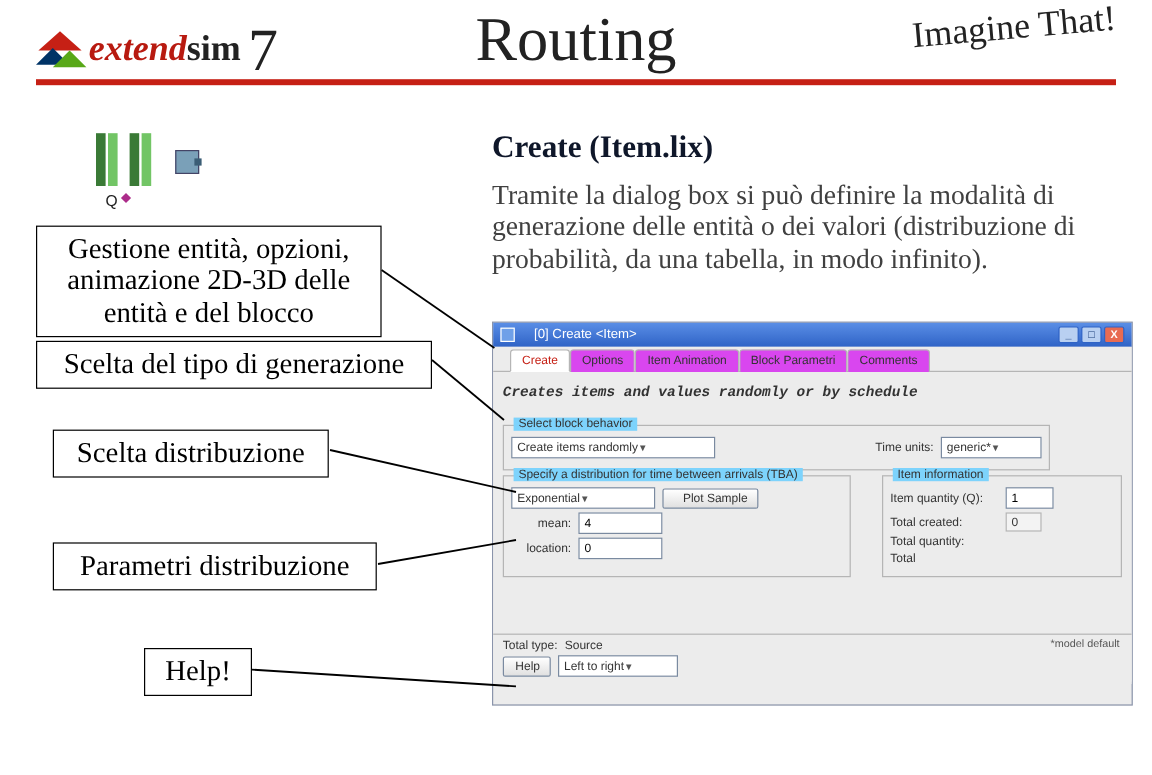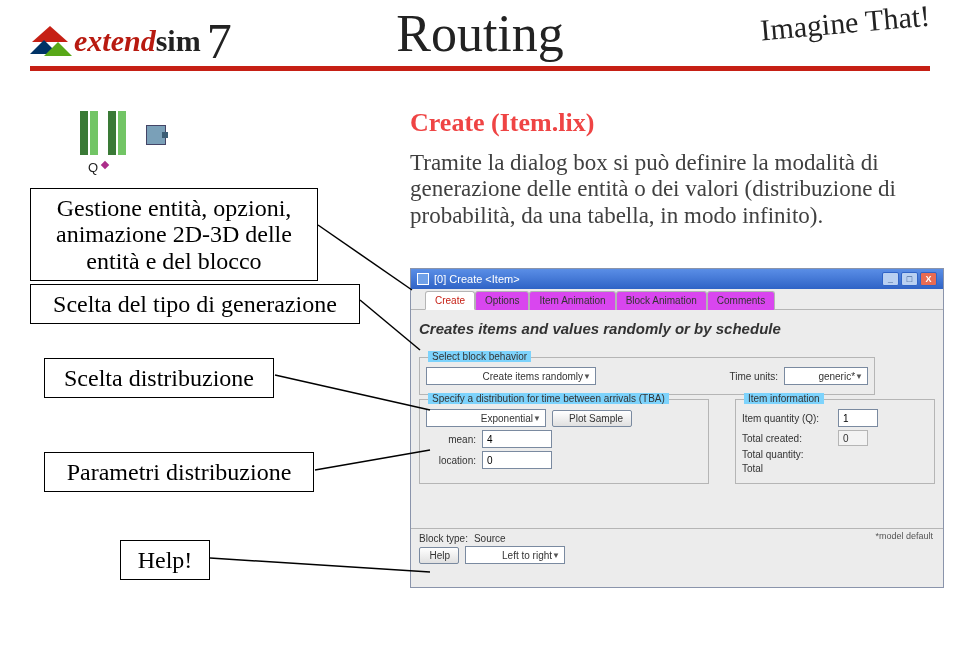--- a/index.html
+++ b/index.html
@@ -191,21 +191,21 @@
     padding: 6px 8px;
     background: #fff;
   }
   
   .create-head {
     position: absolute;
     left: 410px; top: 108px;
     font-family: 'Times New Roman', serif;
     font-size: 26px;
     font-weight: bold;
-    color: #ef4444;
+    color: #0f172a;
   }
   .create-para {
     position: absolute;
     left: 410px; top: 150px;
     width: 510px;
     font-family: 'Times New Roman', serif;
     font-size: 23px;
     color: #404040;
     line-height: 1.15;
   }
@@ -228,21 +228,21 @@
     color: #fff;
     font-size: 11px;
     padding: 3px 6px;
     display: flex;
     align-items: center;
     justify-content: space-between;
   }
   .titlebar-left {
     display: flex;
     align-items: center;
-    gap: 5px;
+    gap: 16px;
   }
   .titlebar-icon {
     width: 12px; height: 12px;
     background: #6fa0e8;
     border: 1px solid #fff;
   }
   .winbtns {
     display: flex;
     gap: 2px;
   }
@@ -283,22 +283,23 @@
   }
   .dialog-body {
     background: #ececec;
     height: 260px;
     position: relative;
     padding: 6px;
   }
   .body-caption {
     font-weight: bold;
     font-style: italic;
-    font-size: 15px;
+    font-size: 12px;
     margin: 4px 0 20px 2px;
+    font-family: Liberation Mono, monospace;
   }
   .fieldset {
     border: 1px solid #b5b5b5;
     padding: 6px;
     margin: 2px;
     position: relative;
     background: #ececec;
   }
   .legend {
     position: absolute;
@@ -312,21 +313,21 @@
   .select, .input {
     border: 1px solid #7a8aa0;
     background: #fff;
     font-size: 10px;
     padding: 2px 4px;
     height: 18px;
   }
   .select {
     display: flex;
     align-items: center;
-    justify-content: flex-end;
+    justify-content: flex-start;
   }
   .select .chev {
     font-size: 8px;
     color: #555;
   }
   .btn {
     border: 1px solid #7a8aa0;
     background: linear-gradient(#fff, #e0e0e0);
     font-size: 10px;
     padding: 2px 8px;
@@ -445,21 +446,21 @@
       <div class="winbtn">_</div>
       <div class="winbtn">□</div>
       <div class="winbtn close">X</div>
     </div>
   </div>
 
   <div class="tabs">
     <div class="tab active">Create</div>
     <div class="tab">Options</div>
     <div class="tab">Item Animation</div>
-    <div class="tab">Block Animation</div>
+    <div class="tab">Block Parametri</div>
     <div class="tab">Comments</div>
   </div>
 
   <div class="right-btns">
     <div class="btn">OK</div>
     <div class="btn">Cancel</div>
   </div>
 
   <div class="dialog-body">
     <div class="body-caption">Creates items and values randomly or by schedule</div>
@@ -515,21 +516,21 @@
         </div>
         <div class="row">
           <span class="lbl" style="width:90px;">Total</span>
         </div>
       </div>
     </div>
 
     <div class="status">
       <div class="default">*model default</div>
       <div class="row">
-        <span class="lbl">Block type:</span>
+        <span class="lbl">Total type:</span>
         <span class="lbl">Source</span>
       </div>
       <div class="row">
         <div class="btn" style="width:40px;">Help</div>
         <div class="select" style="width:100px;">
           <span>Left to right</span>
           <span class="chev">▼</span>
         </div>
       </div>
     </div>

